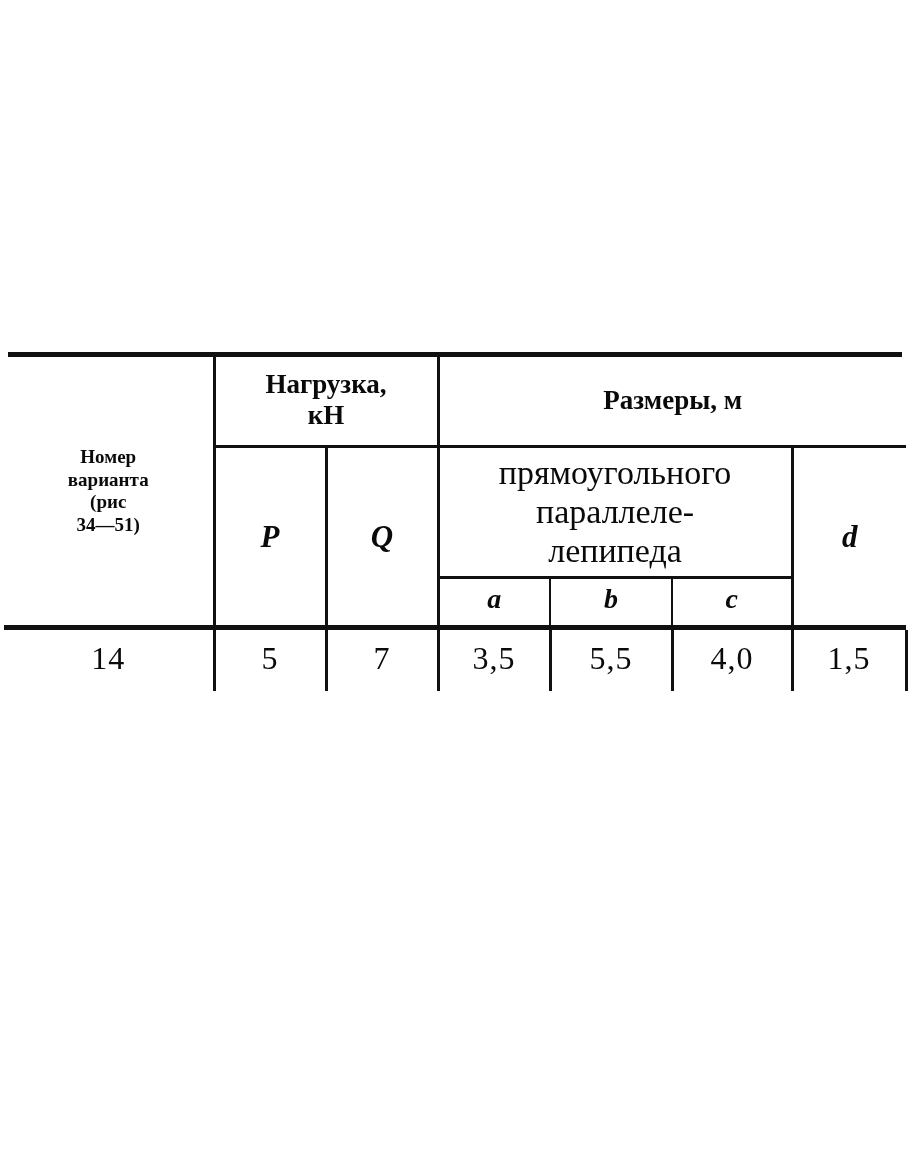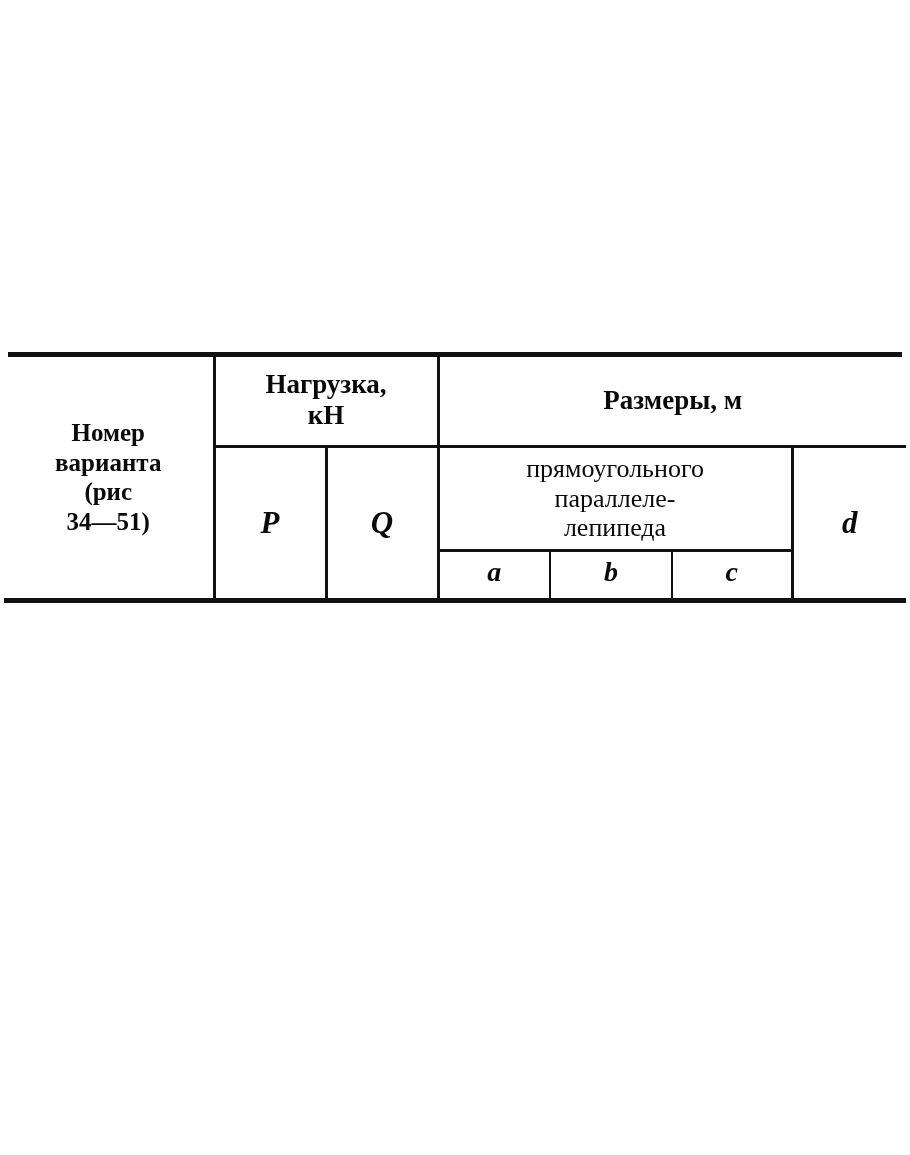--- a/index.html
+++ b/index.html
@@ -82,34 +82,34 @@
 
   .col-num   { width: 210px; }
   .col-p     { width: 112px; }
   .col-q     { width: 112px; }
   .col-a     { width: 112px; }
   .col-b     { width: 122px; }
   .col-c     { width: 120px; }
   .col-d     { width: 114px; }
 
   .rowspan-label {
-    font-size: 25px;
+    font-size: 19px;
     line-height: 1.18;
     font-weight: bold;
   }
 
   .group-title {
     font-size: 27px;
     line-height: 1.15;
     font-weight: bold;
     padding: 12px 4px 14px 4px;
   }
 
   .sub-title {
-    font-size: 26px;
+    font-size: 34px;
     line-height: 1.14;
     padding: 6px 6px 6px 6px;
   }
 
   .abc-row td {
     padding-top: 4px;
     padding-bottom: 10px;
   }
 
   .edge-right {
@@ -164,14 +164,36 @@
         <td class="vline sym-small">a</td>
         <td class="vline-thin sym-small">b</td>
         <td class="vline-thin sym-small">c</td>
       </tr>
 
     </tbody>
   </table>
 
   <div class="rule-mid"></div>
 
+  <table class="doc-table">
+    <colgroup>
+      <col class="col-num">
+      <col class="col-p">
+      <col class="col-q">
+      <col class="col-a">
+      <col class="col-b">
+      <col class="col-c">
+      <col class="col-d">
+    </colgroup>
+    <tbody>
+      <tr>
+        <td class="datacell">14</td>
+        <td class="datacell vline">5</td>
+        <td class="datacell vline">7</td>
+        <td class="datacell vline">3,5</td>
+        <td class="datacell vline">5,5</td>
+        <td class="datacell vline">4,0</td>
+        <td class="datacell vline edge-right">1,5</td>
+      </tr>
+    </tbody>
+  </table>
 
 </div>
 
 </body></html>

